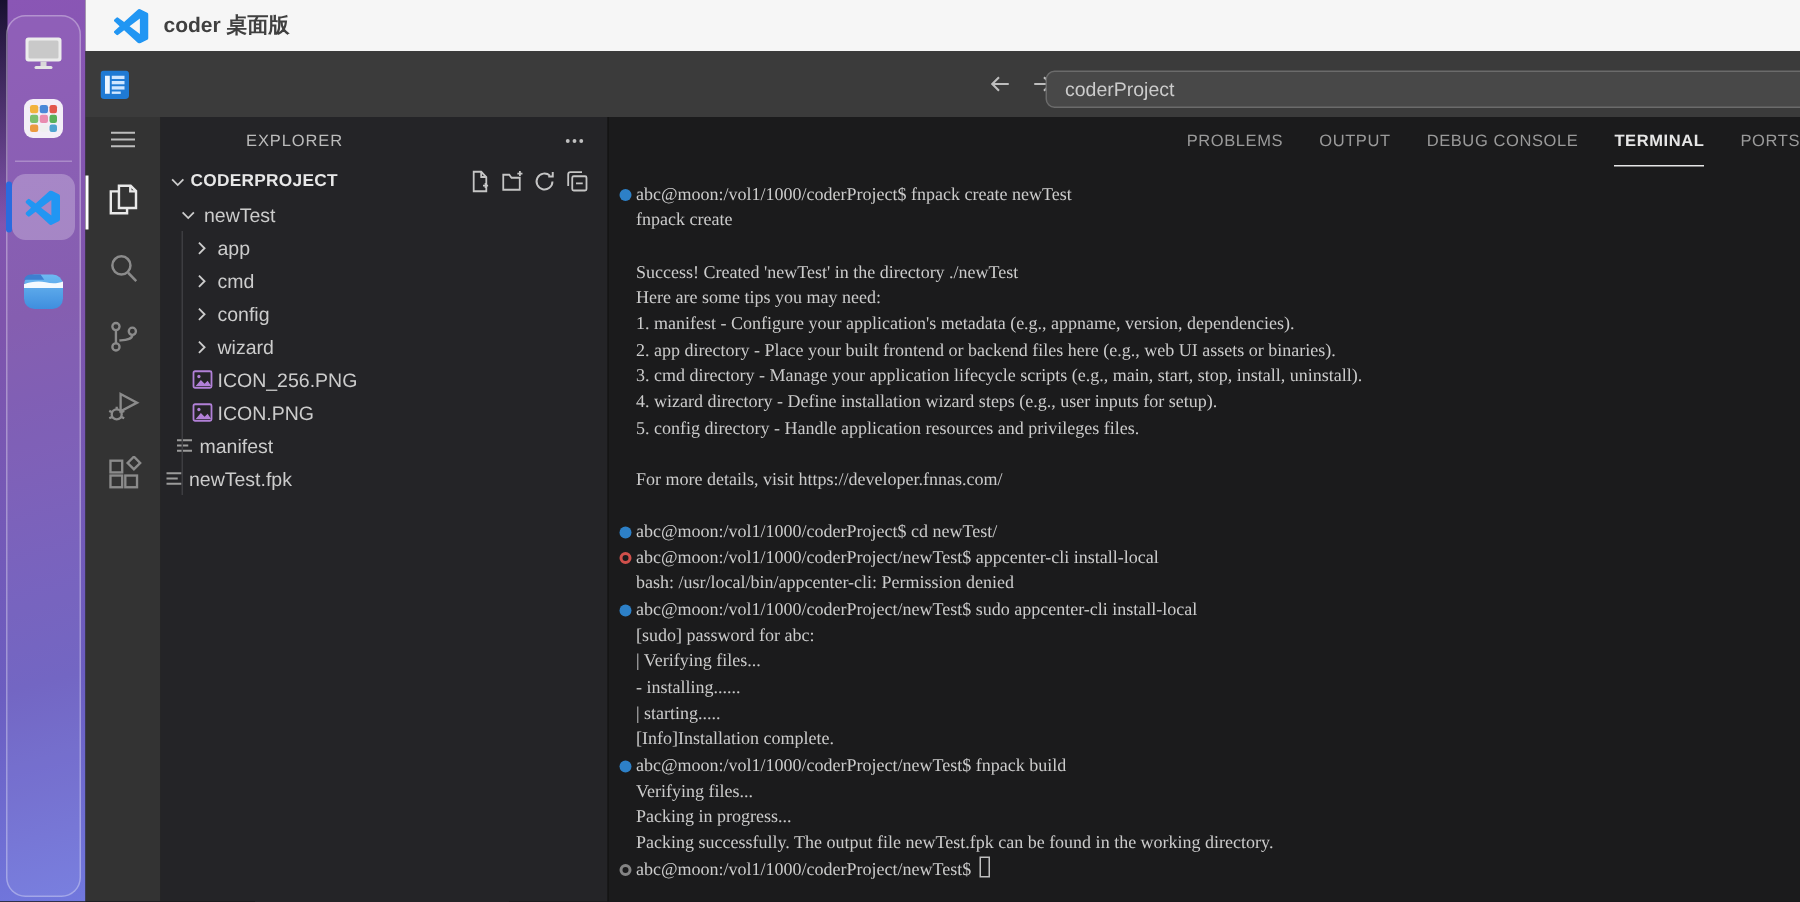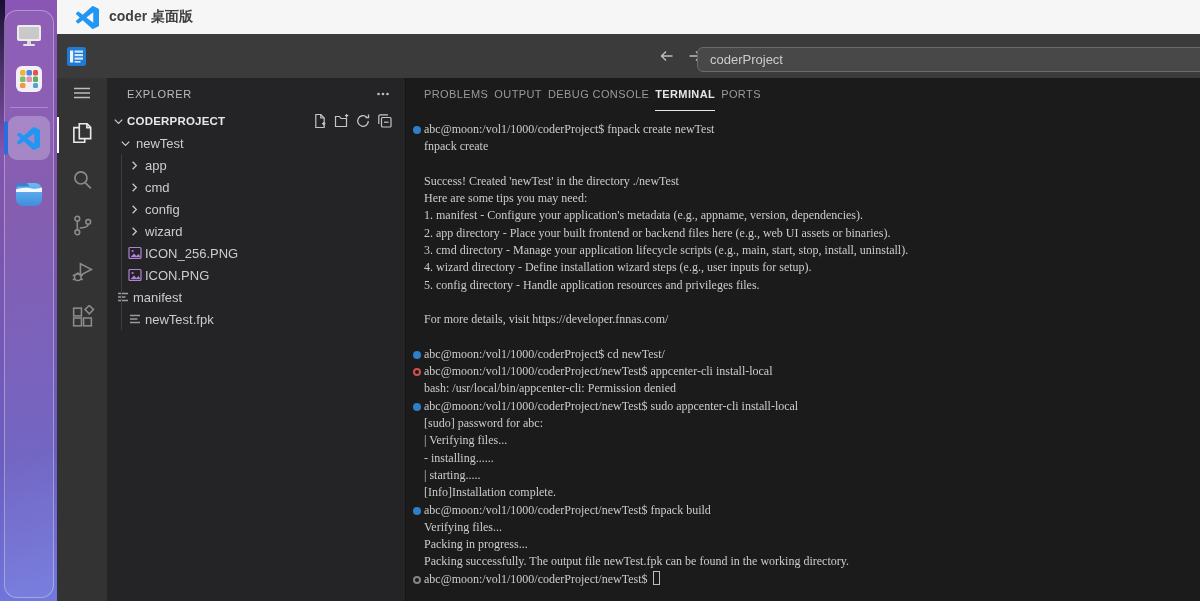--- a/index.html
+++ b/index.html
@@ -33,35 +33,35 @@
         font-family:"Liberation Sans",sans-serif;padding:0 0 0 12px;outline:none;box-sizing:border-box;}
   .main{position:absolute;top:78px;left:0;right:0;bottom:0;display:flex;}
   
   .activitybar{width:50px;background:#333333;display:flex;flex-direction:column;align-items:center;flex-shrink:0;}
   .ab-item{height:46px;width:50px;display:flex;align-items:center;justify-content:center;position:relative;}
   .ab-item:first-child{height:34px;}
   .ab-item.active::before{content:'';position:absolute;left:0;top:5px;bottom:5px;width:2px;background:#ffffff;}
   
   .sidebar{width:298px;background:#242427;flex-shrink:0;color:#cccccc;}
   .exp-header{height:32px;display:flex;align-items:center;padding:0 14px 0 20px;color:#bbbbbb;
-        font-size:11px;letter-spacing:.6px;}
+        font-size:11px;letter-spacing:.6px;margin-left:37px;}
   .exp-header .sp{flex:1;}
   .section-row{height:22px;display:flex;align-items:center;padding:0 12px 0 3px;color:#e8e8e8;
         font-weight:700;font-size:11.5px;letter-spacing:.2px;}
   .section-row .sp{flex:1;}
   .section-actions{display:flex;gap:6px;align-items:center;}
   .act-ic{display:flex;cursor:pointer;}
   .tw{width:17px;display:flex;justify-content:center;flex-shrink:0;}
   .tree{position:relative;}
   .tree-row{height:22px;display:flex;align-items:center;font-size:13px;color:#cccccc;cursor:pointer;}
   .tree-label{margin-left:2px;white-space:nowrap;}
   .guide{position:absolute;left:14px;top:22px;width:1px;height:176px;background:#3d3d41;}
   
   .panel{flex:1;background:#1b1b1c;border-left:1px solid #141414;box-sizing:border-box;}
-  .panel-tabs{height:33px;display:flex;align-items:stretch;padding-left:18px;gap:6px;}
+  .panel-tabs{height:33px;display:flex;align-items:stretch;padding-left:18px;gap:24px;justify-content:flex-end;}
   .ptab{font-size:11px;letter-spacing:.4px;color:#9a9a9a;display:flex;align-items:center;
         border-bottom:1px solid transparent;box-sizing:border-box;cursor:pointer;}
   .ptab.active{color:#e6e6e6;border-bottom-color:#e6e6e6;font-weight:700;}
   .terminal{font-family:Liberation Serif, serif;font-size:12px;line-height:17.3px;color:#cccccc;
         padding-top:10px;cursor:text;}
   .t-line{position:relative;padding-left:18px;height:17.3px;white-space:pre;}
   .t-marker{position:absolute;left:7px;top:5px;width:8px;height:8px;border-radius:50%;box-sizing:border-box;}
   .t-marker.ok{background:#2d80c7;}
   .t-marker.err{border:2px solid #d0504b;}
   .t-marker.pending{border:2px solid #848484;}
@@ -315,21 +315,21 @@
             <span class="tree-label">ICON.PNG</span>
           </div>
           <div class="tree-row" style="padding-left: 7px;">
             <span class="tw">
               <svg width="16" height="16" viewBox="0 0 16 16" fill="none" stroke="#9b9b9b" stroke-width="1.4">
                 <path d="M3 4.5h10M3 8h7.5M3 11.5h10"></path>
               </svg>
             </span>
             <span class="tree-label">manifest</span>
           </div>
-          <div class="tree-row" style="padding-left: 19px;">
+          <div class="tree-row" style="">
             <span class="tw">
               <svg width="16" height="16" viewBox="0 0 16 16" fill="none" stroke="#9b9b9b" stroke-width="1.4">
                 <path d="M3 4.5h10M3 8h7.5M3 11.5h10"></path>
               </svg>
             </span>
             <span class="tree-label">newTest.fpk</span>
           </div>
         </div>
     </div>
     <div class="panel">

